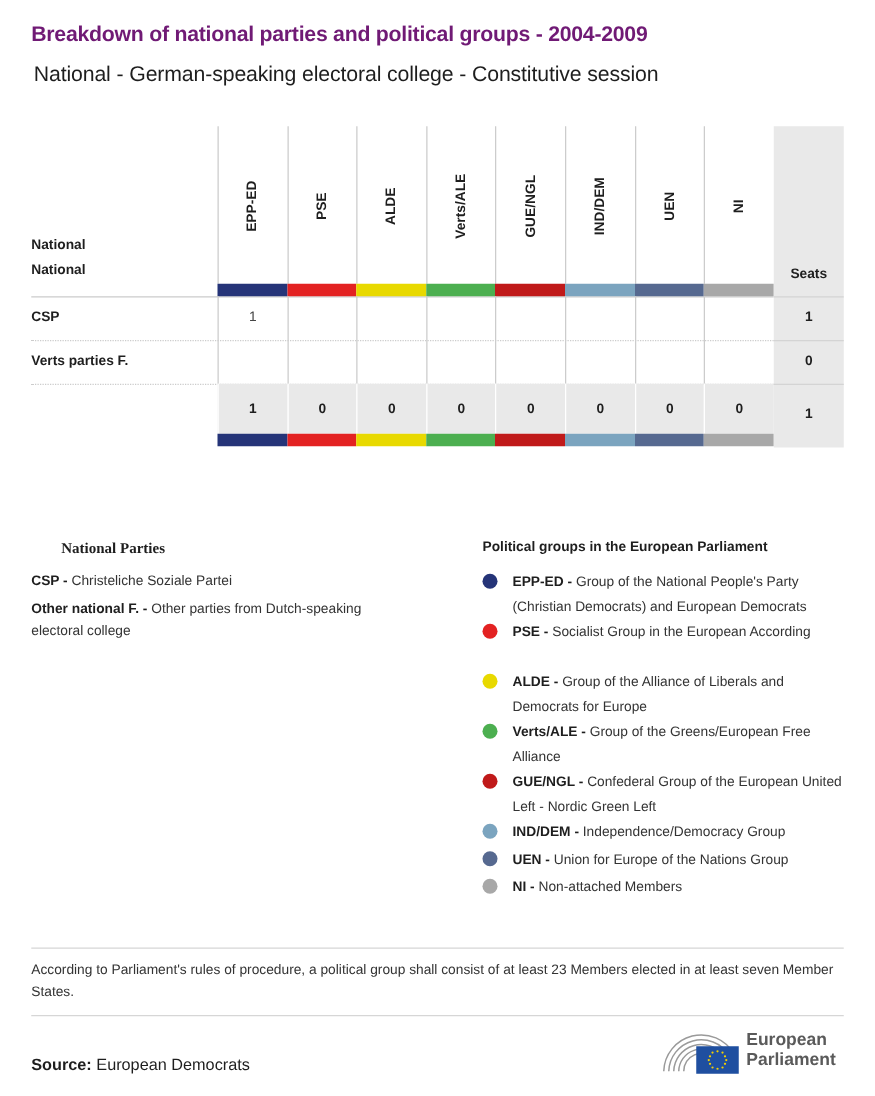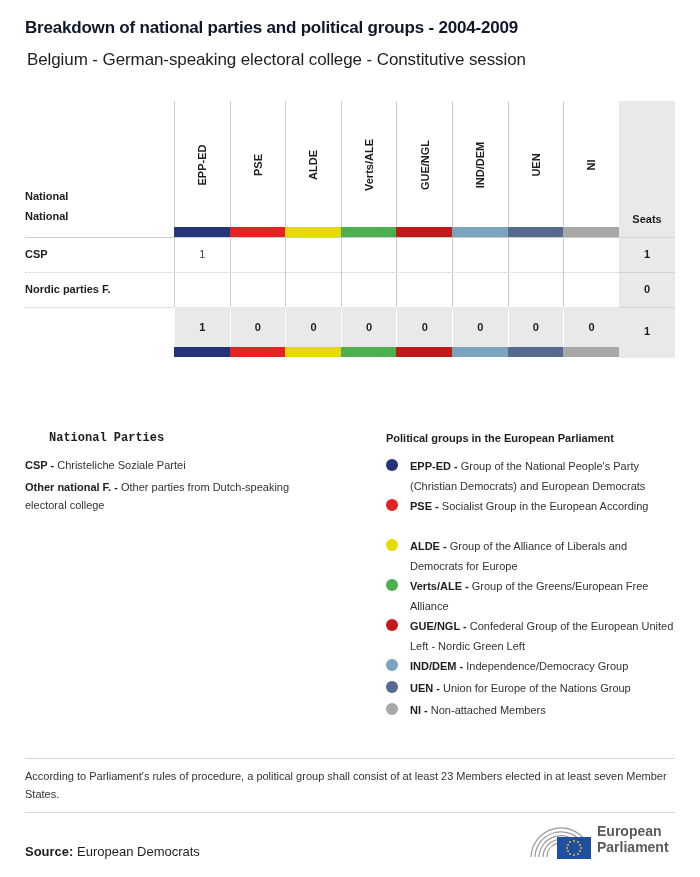--- a/index.html
+++ b/index.html
@@ -1,19 +1,19 @@
 <!DOCTYPE html>
 <html><head>
 <meta charset="utf-8">
 <style>
   * { box-sizing: border-box; margin: 0; padding: 0; }
   html, body { width: 700px; height: 877px; background: #ffffff; overflow: hidden; }
   body { font-family: "Liberation Sans", "DejaVu Sans", sans-serif; color: #1e1e1e; position: relative; }
 
-  .title { position: absolute; left: 25px; top: 18px; font-size: 17px; font-weight: bold; letter-spacing: -0.2px; color: #0f172a; }
+  .title { position: absolute; left: 25px; top: 18px; font-size: 17px; font-weight: bold; letter-spacing: -0.2px; color: #701a75; }
   .subtitle { position: absolute; left: 27px; top: 50px; font-size: 17px; color: #1e1e1e; letter-spacing: -0.1px; }
 
   
   .tbl { position: absolute; left: 25px; top: 101px; width: 650px; height: 258px; }
   .np-head { position: absolute; left: 0; top: 85px; font-size: 11px; font-weight: bold; line-height: 20px; }
   .row-line { position: absolute; left: 0; width: 594px; }
   .row-label { position: absolute; left: 0; font-size: 11px; font-weight: bold; }
 
   .col { position: absolute; top: 0; width: 55px; }
   .col-head { position: absolute; top: 0; height: 126px; width: 100%; border-left: 1px solid #cccccc; }
@@ -22,21 +22,21 @@
   .col-body { position: absolute; top: 136px; height: 70px; width: 100%; border-left: 1px solid #cccccc; }
   .cell { position: absolute; width: 100%; text-align: center; font-size: 11px; color: #444; }
   .col-total { position: absolute; top: 206px; height: 40px; width: 100%; background: #e9e9e9; border-left: 1px solid #ffffff; text-align: center; line-height: 40px; font-size: 11px; font-weight: bold; }
 
   .seats-col { position: absolute; left: 594px; top: 0; width: 56px; height: 257px; background: #e9e9e9; }
   .seats-head { position: absolute; top: 112px; width: 100%; text-align: center; font-size: 11px; font-weight: bold; }
   .seats-cell { position: absolute; width: 100%; text-align: center; font-size: 11px; font-weight: bold; }
   .seats-line { position: absolute; left: 0; width: 100%; border-top: 1px solid #d4d4d4; }
 
   
-  .np-legend-title { position: absolute; left: 25px; top: 431px; font-family: Liberation Mono, monospace; font-weight: bold; font-size: 12px; padding-left: 24px; }
+  .np-legend-title { position: absolute; left: 25px; top: 431px; font-family: Liberation Serif, serif; font-weight: bold; font-size: 12px; padding-left: 24px; }
   .np-legend-item { position: absolute; left: 25px; width: 300px; font-size: 11px; line-height: 18px; color: #333; }
   .np-legend-item b { color: #1e1e1e; }
 
   .pg-title { position: absolute; left: 386px; top: 432px; font-size: 11px; font-weight: bold; }
   .pg-item { position: absolute; left: 386px; width: 295px; }
   .pg-dot { position: absolute; left: 0; top: 3px; width: 12px; height: 12px; border-radius: 50%; }
   .pg-text { position: absolute; left: 24px; width: 270px; font-size: 11px; line-height: 20px; color: #333; }
   .pg-text b { color: #1e1e1e; }
 
   .hr { position: absolute; left: 25px; width: 650px; border-top: 1px solid #d6d6d6; }
@@ -44,33 +44,33 @@
   .source { position: absolute; left: 25px; top: 844px; font-size: 13px; color: #1e1e1e; }
   .source b { font-weight: bold; }
 
   .logo { position: absolute; left: 527px; top: 821px; width: 150px; height: 40px; }
   .logo-text { position: absolute; left: 70px; top: 2px; font-size: 14px; font-weight: bold; color: #5a5a5a; line-height: 16px; }
 </style>
 </head>
 <body>
 
 <div class="title">Breakdown of national parties and political groups - 2004-2009</div>
-<div class="subtitle">Belgium - German-speaking electoral college - Constitutive session</div>
+<div class="subtitle">National - German-speaking electoral college - Constitutive session</div>
 
 <div class="tbl">
   <div class="np-head">
     <div>National</div>
     <div>National</div>
   </div>
   <div class="row-line" style="top:136px;border-top:1px solid #cccccc;"></div>
   <div class="row-line" style="top:171px;border-top:1px dotted #cccccc;"></div>
   <div class="row-line" style="top:206px;border-top:1px dotted #cccccc;"></div>
 
   <div class="row-label" style="top:147px;">CSP</div>
-  <div class="row-label" style="top:182px;">Nordic parties F.</div>
+  <div class="row-label" style="top:182px;">Verts parties F.</div>
 
   <div id="cols">
       <div class="col" style="left: 149px; width: 55.6px;">
         <div class="col-head">
           <span>EPP-ED</span>
         </div>
         <div class="col-bar" style="top:126px;background:#253478"></div>
         <div class="col-body">
           <div class="cell" style="top:11px">1</div>
           <div class="cell" style="top:46px"></div>

